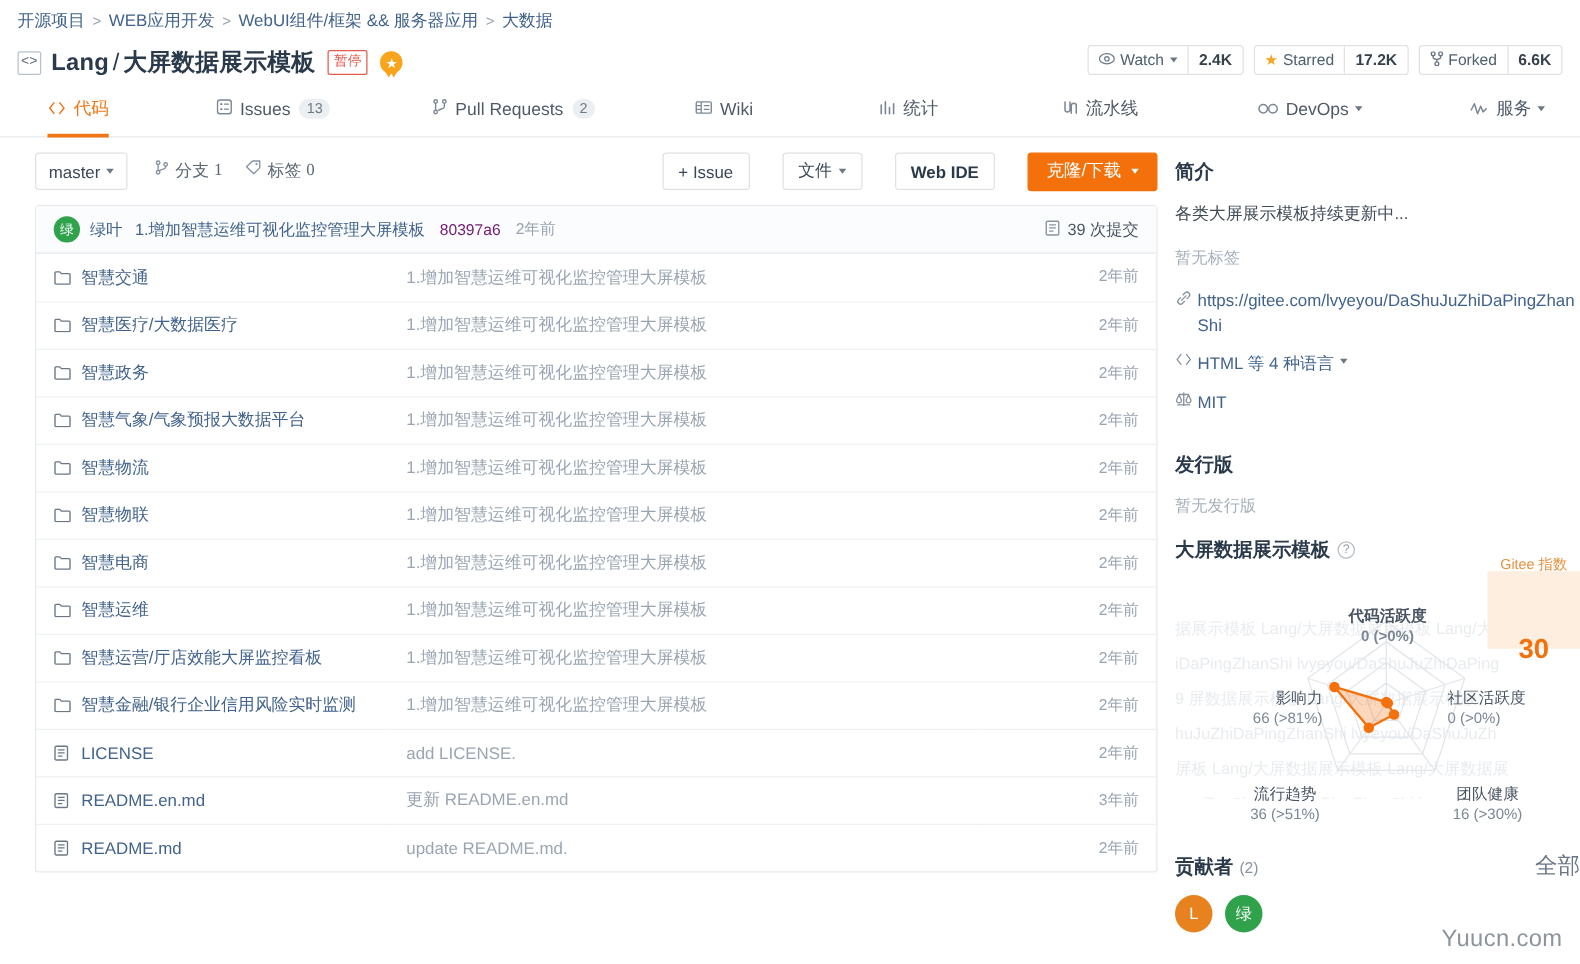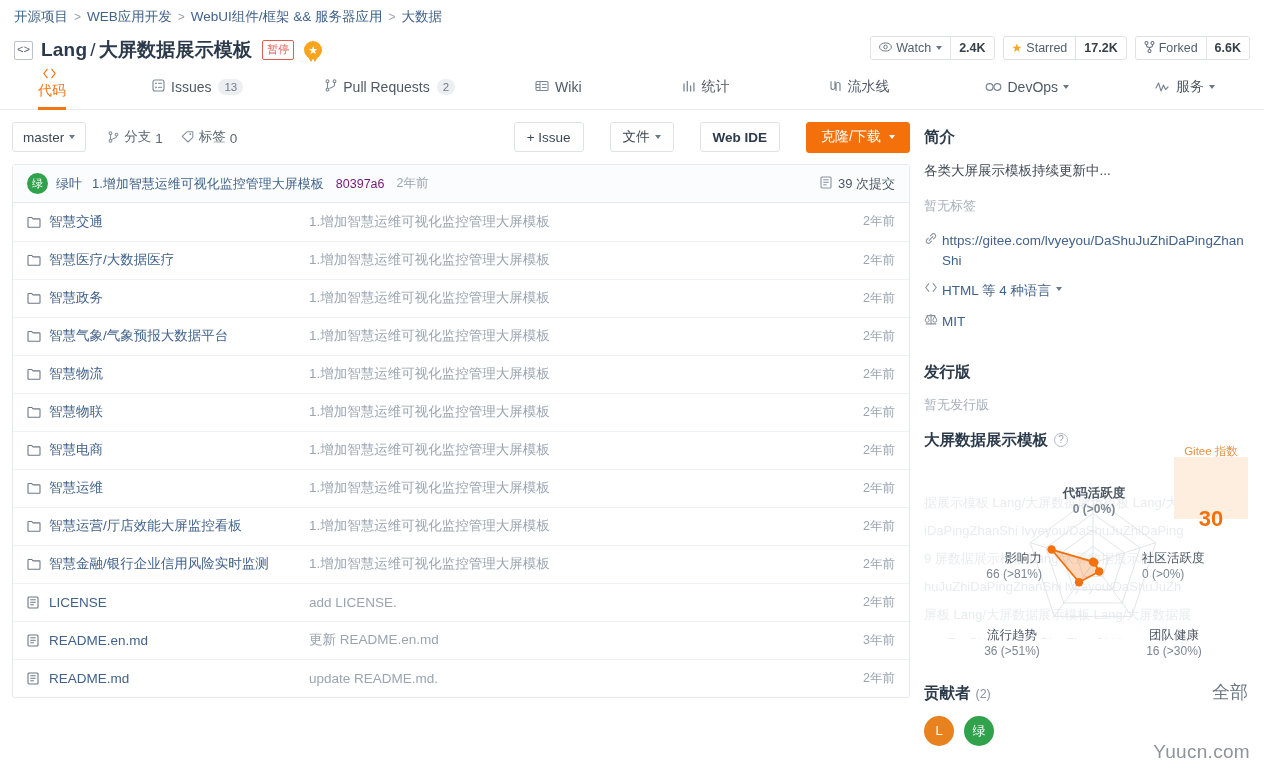--- a/index.html
+++ b/index.html
@@ -122,54 +122,54 @@
   }
   .nav-item {
     display: flex; align-items: center;
     height: 43px;
     color: #4f5a66;
     white-space: nowrap;
     border-bottom: 3px solid transparent;
     margin-bottom: -1px;
   }
   .nav-item .ni { margin-right: 6px; font-size: 13px; color: #7b8794; }
-  .nav-item.active { color: #f07515; border-bottom-color: #f07515; flex-direction: column; }
+  .nav-item.active { color: #f07515; border-bottom-color: #f07515; }
   .nav-item.active .ni { color: #f07515; }
   .nav-item .badge {
     margin-left: 7px;
     background: #eceff2;
     color: #707b87;
     border-radius: 9px;
     padding: 1px 6px;
     font-size: 11.5px;
     line-height: 14px;
   }
   .nav-spacer { flex: 1 1 auto; }
 
   
-  .wrap { display: flex; padding: 0 12px; }
+  .wrap { display: flex; padding: 0 28px; }
   .main { width: 898px; flex: none; }
   .side { width: 338px; flex: none; padding-left: 14px; }
 
   
   .toolbar {
     display: flex; align-items: center;
     height: 54px;
   }
   .branch-btn {
     border: 1px solid #dfe2e5;
     border-radius: 3px;
     height: 30px;
     padding: 0 10px;
     display: flex; align-items: center;
     font-size: 13.5px; color: #3c4857;
     background: #fff;
   }
   .metas { display: flex; align-items: center; margin-left: 22px; gap: 18px; font-size: 13.5px; color: #5a6672; }
-  .metas .m { display: flex; align-items: flex-end; }
+  .metas .m { display: flex; align-items: flex-start; font-family: Liberation Serif, serif; }
   .metas .m .mi { margin-right: 5px; color: #8893a0; font-size: 12px; }
   .metas .m b { font-weight: normal; margin-left: 4px; }
   .toolbar-right { margin-left: auto; display: flex; align-items: center; gap: 26px; }
   .tb-btn {
     border: 1px solid #dfe2e5; border-radius: 3px;
     height: 30px; padding: 0 12px;
     display: flex; align-items: center;
     font-size: 13.5px; color: #3c4857; background: #fff;
   }
   .tb-btn.bold { font-weight: bold; color: #2b3a4a; }

